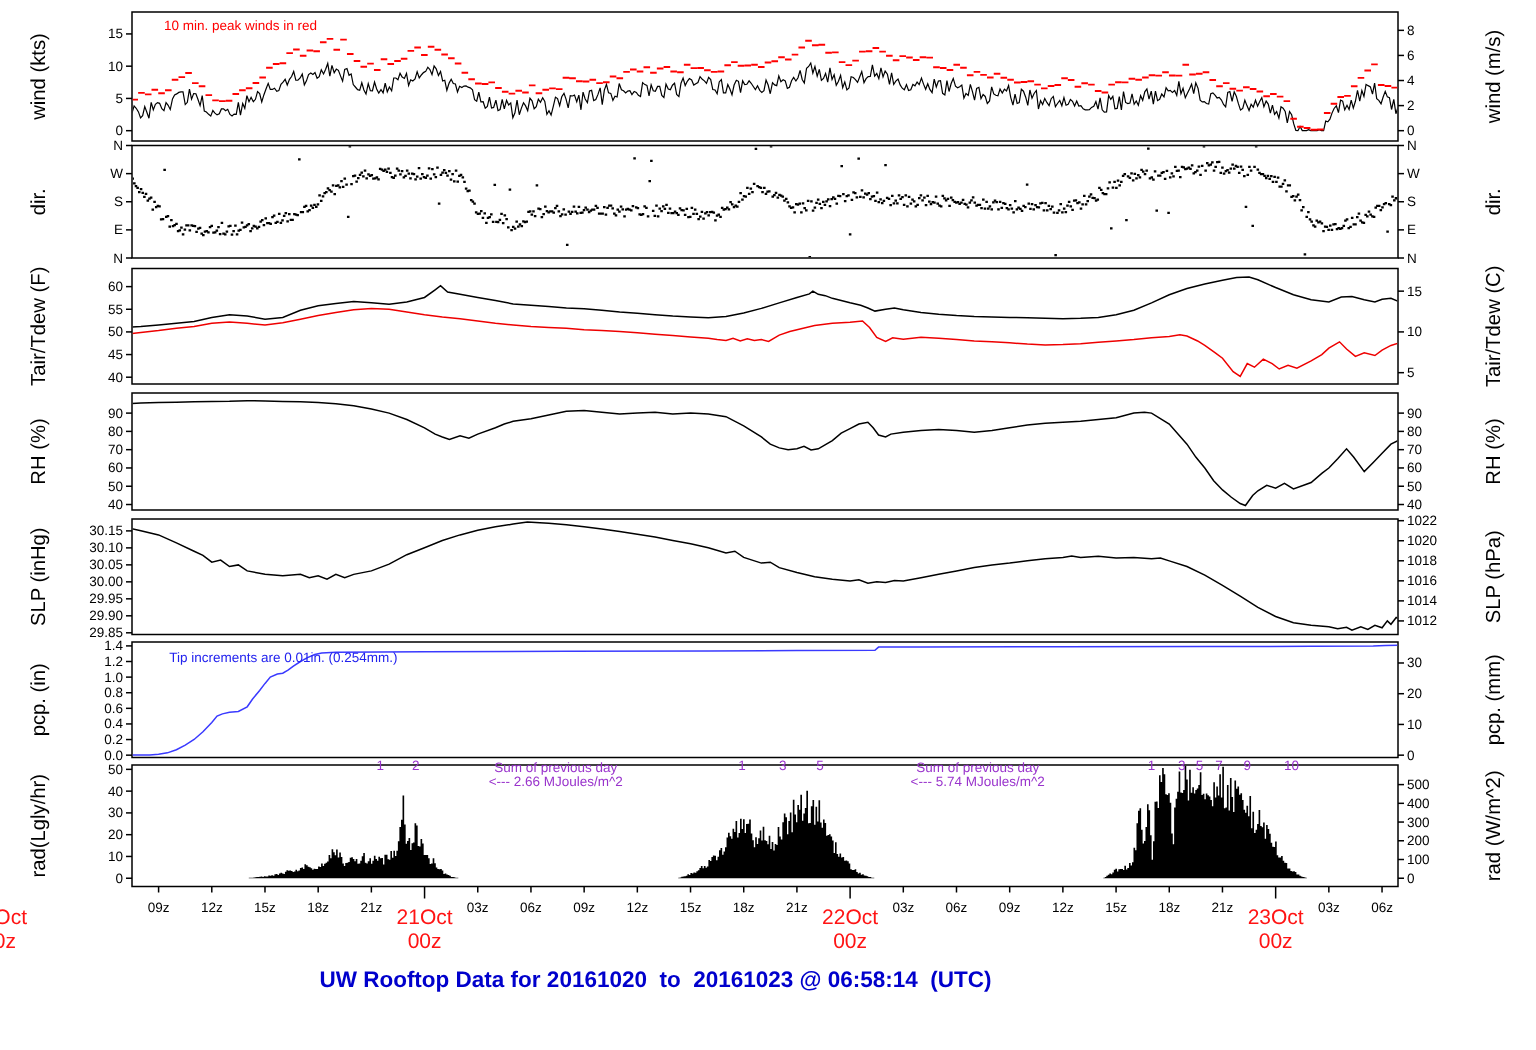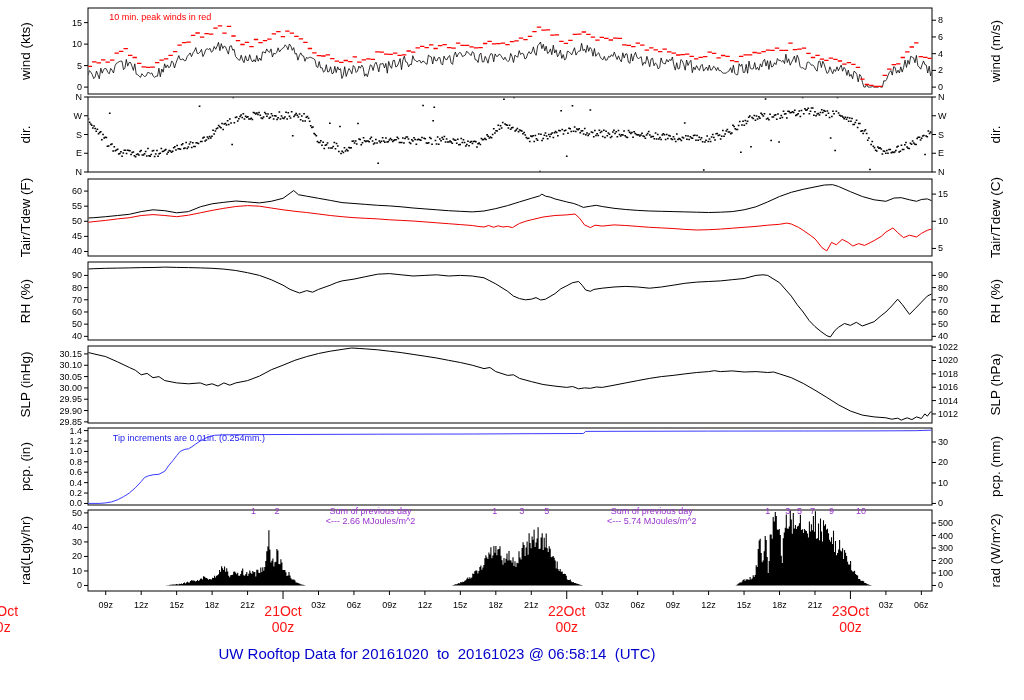--- a/index.html
+++ b/index.html
@@ -1,20 +1,20 @@
 <!DOCTYPE html>
 <html><head>
 <meta charset="utf-8">
 <style>
   html,body{margin:0;padding:0;background:#ffffff;}
   .stage{position:relative;width:1024px;height:700px;background:#fff;overflow:hidden;
          font-family:"Liberation Sans",sans-serif;}
   .stage svg{position:absolute;left:0;top:0;overflow:hidden;}
   .chart-title{position:absolute;left:0;top:645;width:874px;text-align:center;
-        font-size:15px;white-space:pre;top:645px;}
+        font-size:15px;white-space:pre;top:645px;font-weight:bold;}
   text{font-family:"Liberation Sans",sans-serif;}
 </style>
 </head>
 <body>
 
 <div class="stage">
   <div id="svg-host">
       <svg width="1024" height="700">
         <g>
           <rect x="88" y="8" width="844" height="86" fill="none" stroke="#000" stroke-width="1"></rect>

